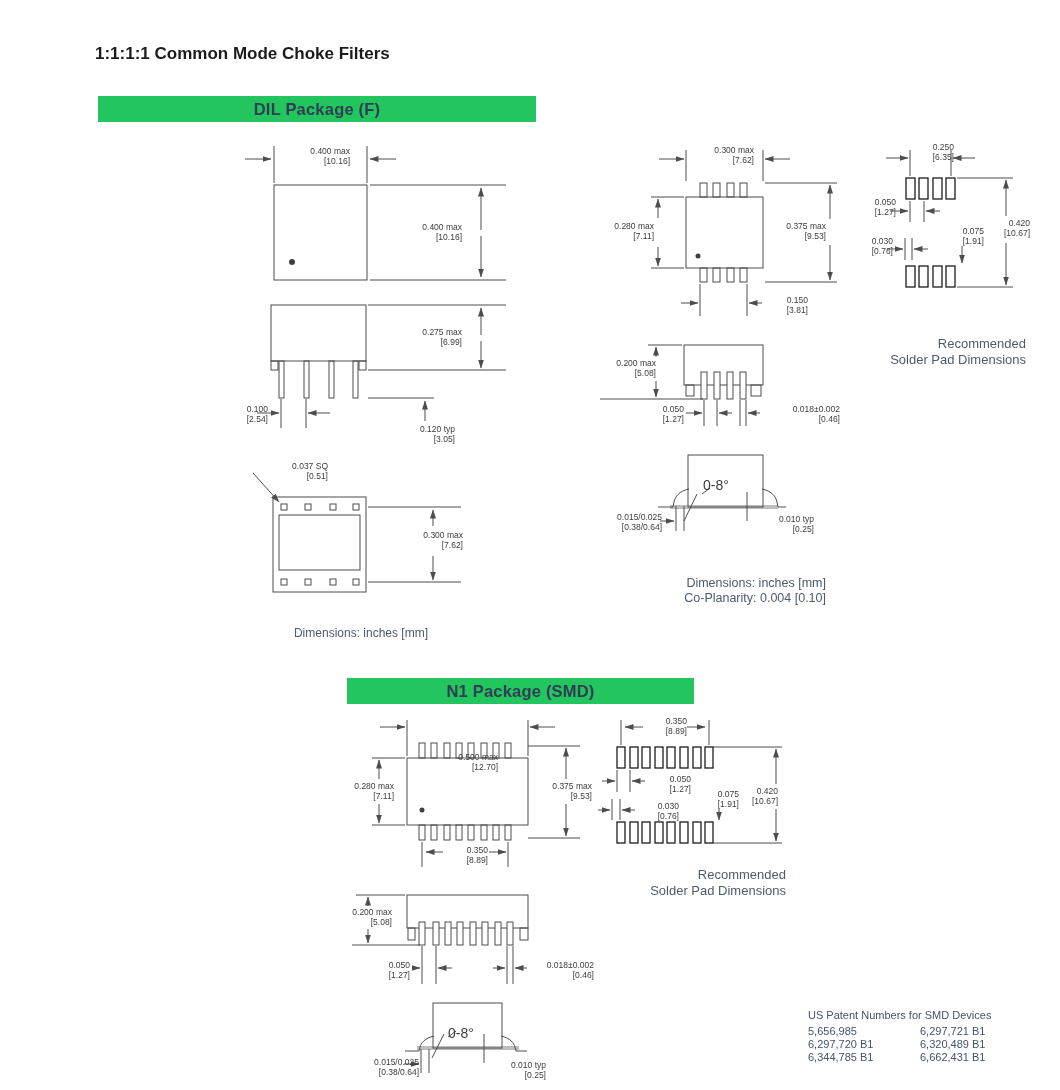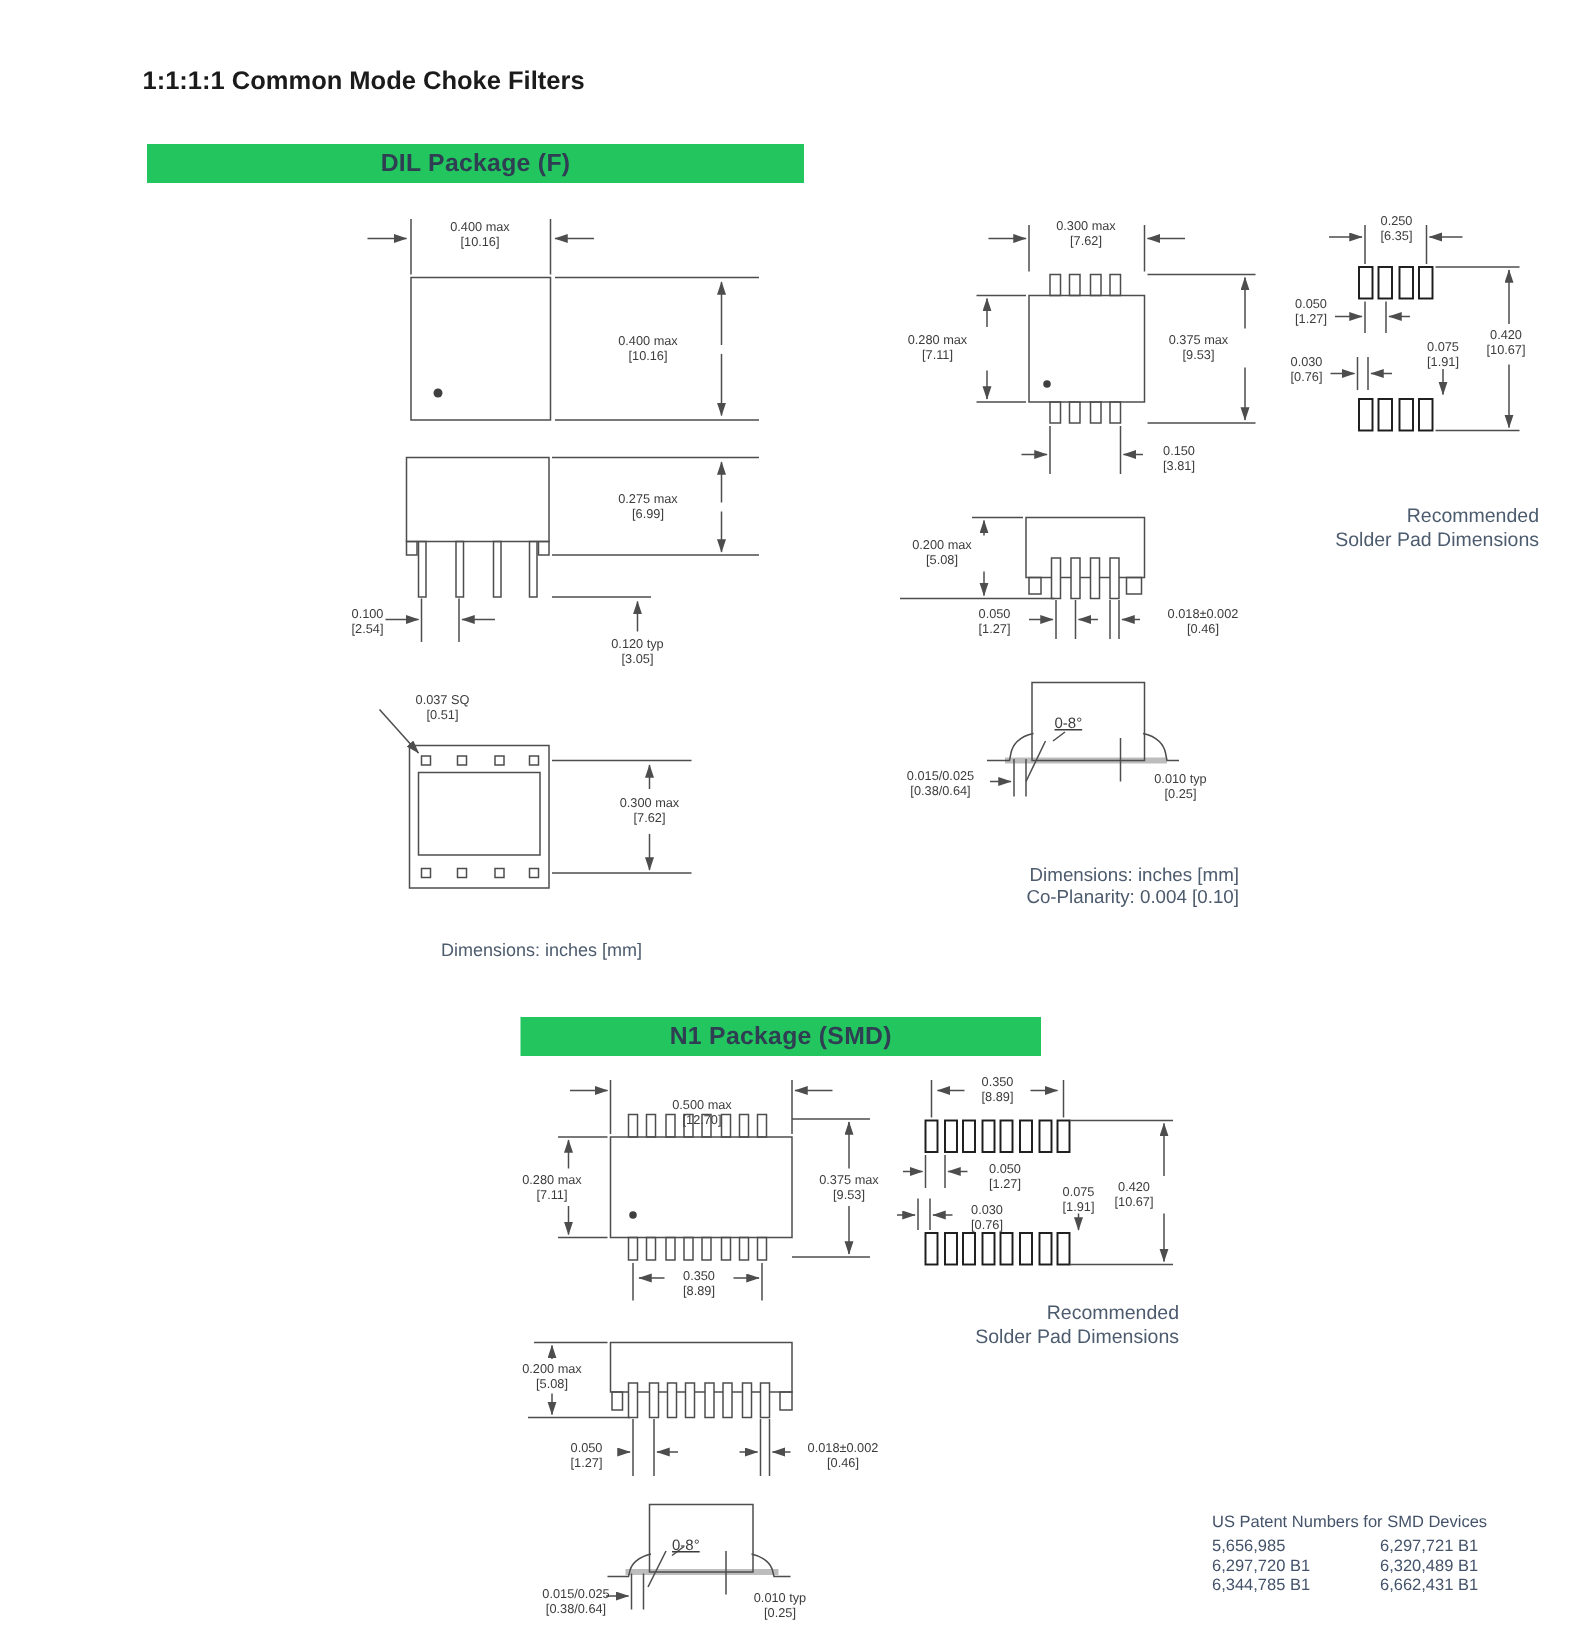--- a/index.html
+++ b/index.html
@@ -3,23 +3,23 @@
 <meta charset="utf-8">
 <style>
   * { box-sizing: border-box; margin: 0; padding: 0; }
   html,body { background:#fff; }
   body { width:1060px; height:1090px; position:relative; font-family:"Liberation Sans", sans-serif; }
   #page { position:absolute; left:0; top:0; width:1060px; height:1090px; background:#ffffff; overflow:hidden; }
   .doc-title { position:absolute; left:95px; top:44px; font-size:17px; font-weight:bold; color:#1b1b1b; }
   .hdr { position:absolute; height:26px; background:#22c55e; color:#2f3e52; font-size:16.5px; font-weight:600;
          text-align:center; line-height:26px; letter-spacing:0.2px; }
   svg.canvas { position:absolute; left:0; top:0; }
-  .dim { position:absolute; text-align:center; font-size:8.5px; line-height:1.18; color:#3c3c3c; }
+  .dim { position:absolute; text-align:right; font-size:8.5px; line-height:1.18; color:#3c3c3c; }
   .dim span { display:block; white-space:nowrap; }
-  .ang { position:absolute; font-size:10px; color:#3c3c3c; white-space:nowrap;text-decoration:underline; }
+  .ang { position:absolute; font-size:14px; color:#3c3c3c; white-space:nowrap; }
   .cap { position:absolute; text-align:right; color:#4c5b6d; font-size:12.5px; line-height:1.2; }
   .cap span { display:block; }
   .cap-sm { font-size:12px; }
   .cap-lg { font-size:13px; }
   .pat { position:absolute; font-size:11px; color:#44536a; line-height:13px; white-space:nowrap; }
 </style>
 </head>
 <body>
 
 <div id="page">
@@ -388,21 +388,21 @@
   </div>
   <div class="dim" style="left:760px;top:514px;width:54px">
     <span>0.010 typ</span>
       <span>[0.25]</span>
   </div>
   <div class="cap" style="left:616px;top:576px;width:210px">
     <span>Dimensions: inches [mm]</span>
     <span>Co-Planarity: 0.004 [0.10]</span>
   </div>
 
-  <div class="dim" style="left:438px;top:731px;width:60px">
+  <div class="dim" style="left:438px;top:752px;width:60px">
     <span>0.500 max</span>
       <span>[12.70]</span>
   </div>
   <div class="dim" style="left:342px;top:781px;width:52px">
     <span>0.280 max</span>
       <span>[7.11]</span>
   </div>
   <div class="dim" style="left:540px;top:781px;width:52px">
     <span>0.375 max</span>
       <span>[9.53]</span>

